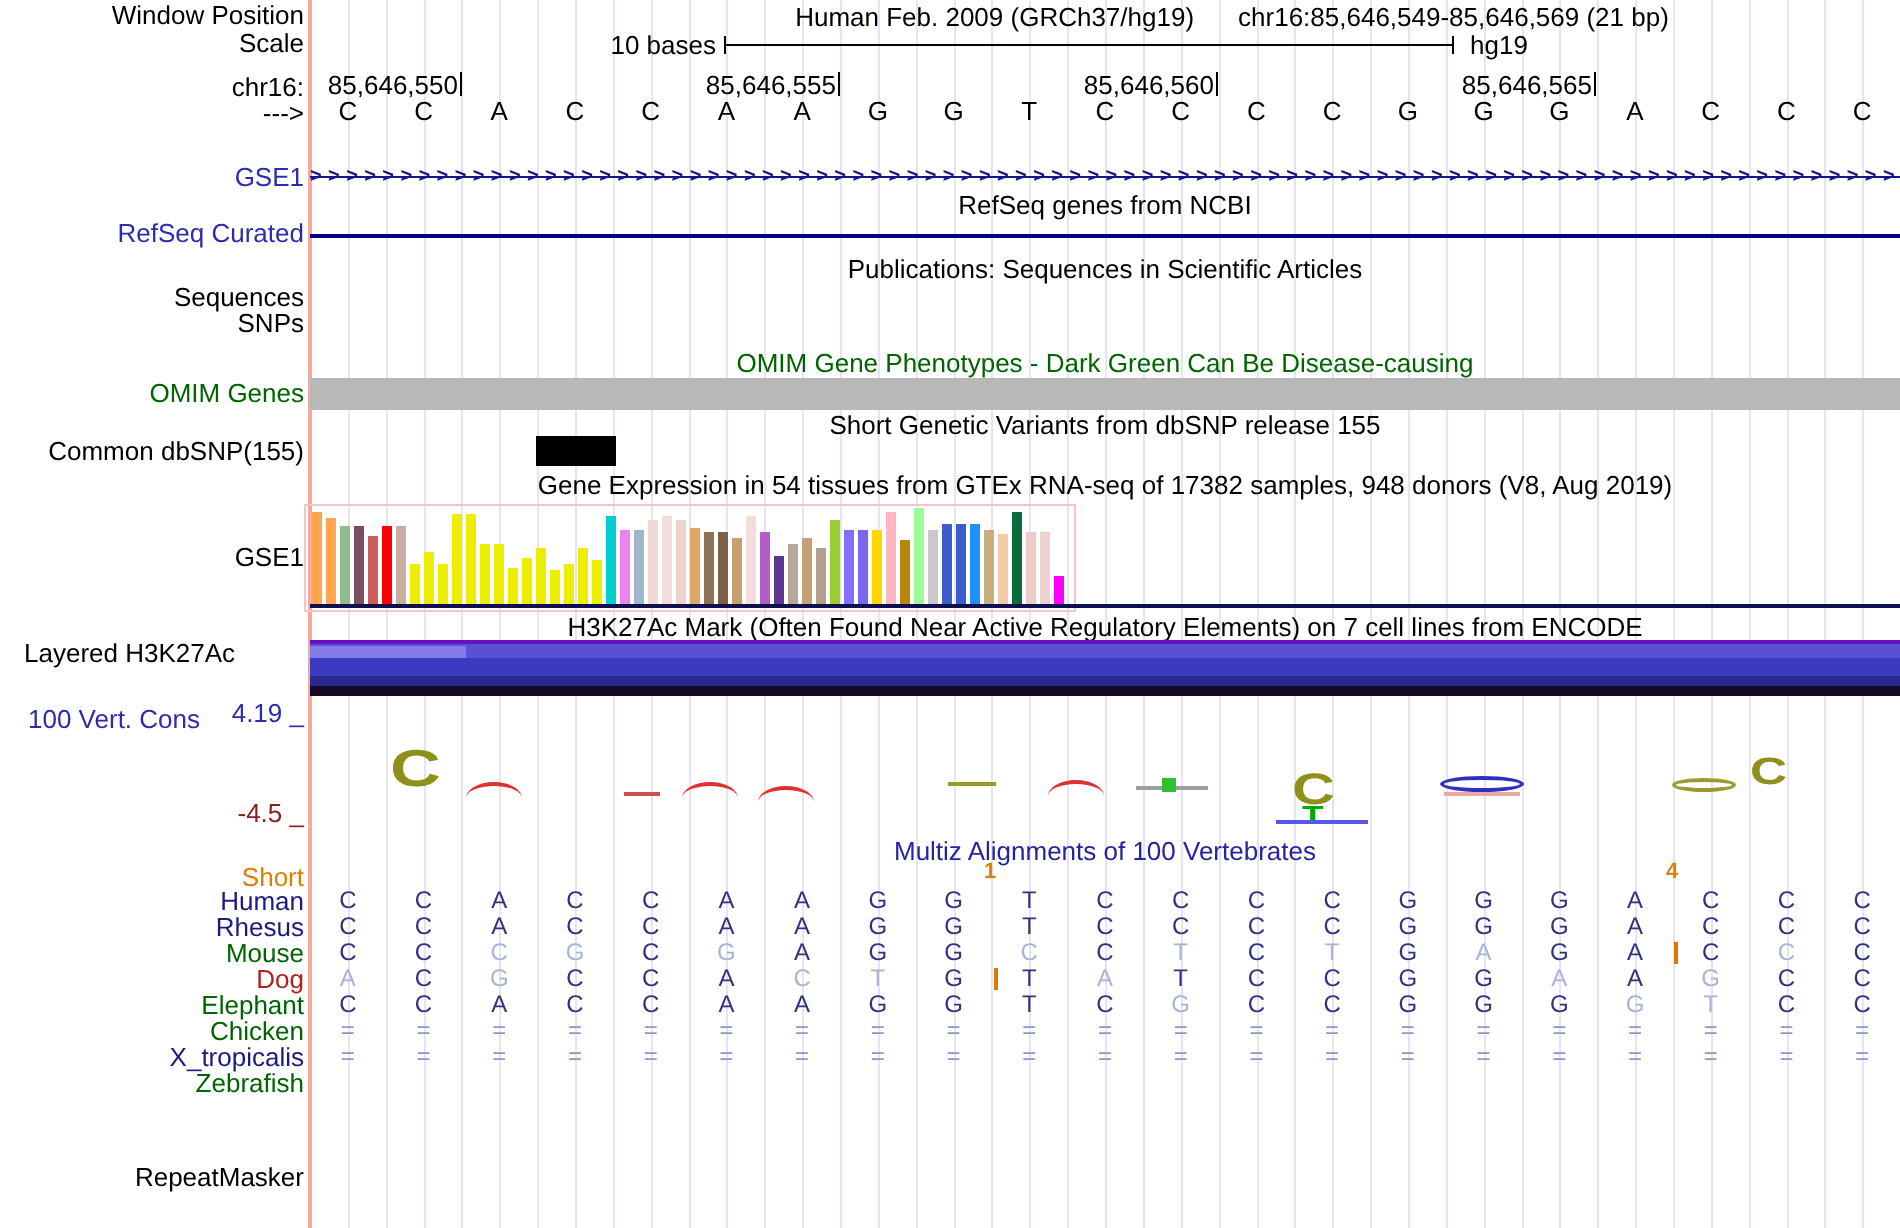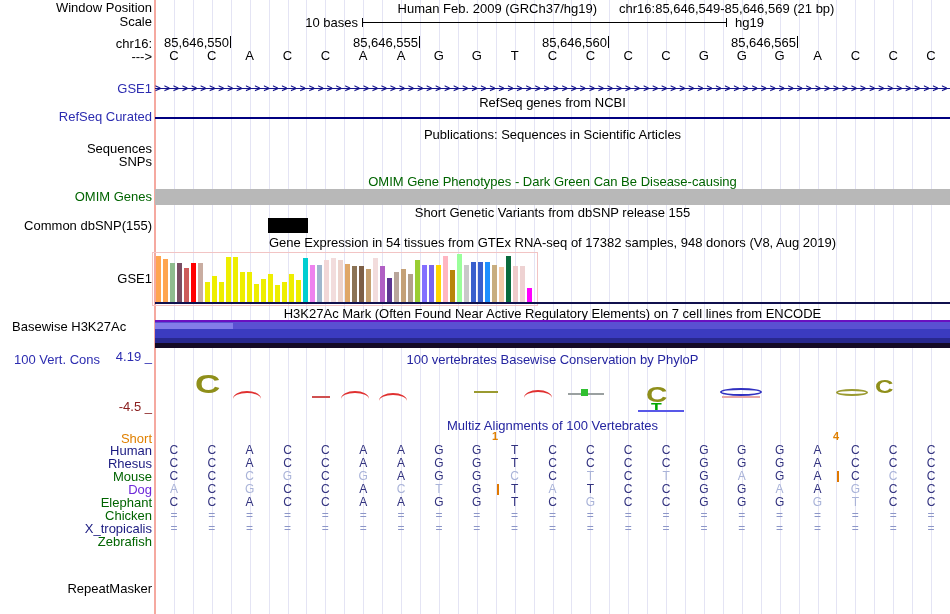--- a/index.html
+++ b/index.html
@@ -162,33 +162,32 @@
       <div class="gbar" style="left: 492px; top: 265px; height: 37px; background: rgb(200, 173, 127); position: absolute;"></div>
       <div class="gbar" style="left: 499px; top: 267px; height: 35px; background: rgb(245, 203, 167); position: absolute;"></div>
       <div class="gbar" style="left: 506px; top: 256px; height: 46px; background: rgb(10, 107, 60); position: absolute;"></div>
       <div class="gbar" style="left: 513px; top: 266px; height: 36px; background: rgb(238, 203, 203); position: absolute;"></div>
       <div class="gbar" style="left: 520px; top: 266px; height: 36px; background: rgb(238, 210, 210); position: absolute;"></div>
       <div class="gbar" style="left: 527px; top: 288px; height: 14px; background: rgb(255, 0, 255); position: absolute;"></div>
     </div>
   <div class="hz" style="left:155px;top:302px;width:795px;height:2px;background:#10104E;"></div>
 
   <div class="title" style="top:307px;">H3K27Ac Mark (Often Found Near Active Regulatory Elements) on 7 cell lines from ENCODE</div>
-  <div class="ll-left" style="left:12px;top:320px;">Basewise H3K27Ac</div>
+  <div class="ll-left" style="left:12px;top:320px;">Layered H3K27Ac</div>
   <div>
     <div class="hz" style="left:155px;top:320px;width:795px;height:2px;background:#6A0FC0;"></div>
     <div class="hz" style="left:155px;top:322px;width:795px;height:7px;background:#5A50D2;"></div>
     <div class="hz" style="left:155px;top:323px;width:78px;height:7px;background:#837CE8;"></div>
     <div class="hz" style="left:155px;top:329px;width:122px;height:3px;background:#6A62DC;"></div>
     <div class="hz" style="left:155px;top:329px;width:795px;height:9px;background:#3B3BC0;"></div>
     <div class="hz" style="left:155px;top:338px;width:795px;height:5px;background:#28288E;"></div>
     <div class="hz" style="left:155px;top:343px;width:795px;height:5px;background:#140A26;"></div>
   </div>
 
   <div class="ll blue" style="top:350px;">4.19 _</div>
-  <div class="title navy-t" style="top:353px;">100 vertebrates Basewise Conservation by PhyloP</div>
   <div class="ll-left blue" style="left:14px;top:353px;">100 Vert. Cons</div>
   <div class="ll dred" style="top:400px;">-4.5 _</div>
   <div id="cons-glyphs">
       <div class="glyph" style="left: 195px; top: 371px; font-size: 26px; line-height: 26px; color: rgb(143, 143, 26); font-weight: bold; transform: scaleX(1.35); transform-origin: left center;">C</div>
       <div class="glyph" style="left: 233px; top: 391px; width: 28px; height: 6px; border-top: 2px solid rgb(224, 48, 48); border-radius: 50% 50% 0px 0px / 100% 100% 0px 0px;"></div>
       <div class="glyph" style="left: 312px; top: 396px; width: 18px; height: 2px; background: rgb(208, 80, 80);"></div>
       <div class="glyph" style="left: 341px; top: 391px; width: 28px; height: 6px; border-top: 2px solid rgb(224, 48, 48); border-radius: 50% 50% 0px 0px / 100% 100% 0px 0px;"></div>
       <div class="glyph" style="left: 379px; top: 393px; width: 28px; height: 6px; border-top: 2px solid rgb(224, 48, 48); border-radius: 50% 50% 0px 0px / 100% 100% 0px 0px;"></div>
       <div class="glyph" style="left: 474px; top: 391px; width: 24px; height: 2px; background: rgb(154, 154, 48);"></div>
       <div class="glyph" style="left: 524px; top: 390px; width: 28px; height: 6px; border-top: 2px solid rgb(224, 48, 48); border-radius: 50% 50% 0px 0px / 100% 100% 0px 0px;"></div>
@@ -267,21 +266,21 @@
       <div class="aletter a-light" style="left: 571.429px; top: 470px; width: 37.8571px;">T</div>
       <div class="aletter a-dark" style="left: 609.286px; top: 470px; width: 37.8571px;">C</div>
       <div class="aletter a-light" style="left: 647.143px; top: 470px; width: 37.8571px;">T</div>
       <div class="aletter a-dark" style="left: 685px; top: 470px; width: 37.8571px;">G</div>
       <div class="aletter a-light" style="left: 722.857px; top: 470px; width: 37.8571px;">A</div>
       <div class="aletter a-dark" style="left: 760.714px; top: 470px; width: 37.8571px;">G</div>
       <div class="aletter a-dark" style="left: 798.571px; top: 470px; width: 37.8571px;">A</div>
       <div class="aletter a-dark" style="left: 836.429px; top: 470px; width: 37.8571px;">C</div>
       <div class="aletter a-light" style="left: 874.286px; top: 470px; width: 37.8571px;">C</div>
       <div class="aletter a-dark" style="left: 912.143px; top: 470px; width: 37.8571px;">C</div>
-      <div class="ll" style="top: 483px; color: #6d28d9;">Dog</div>
+      <div class="ll" style="top: 483px; color: #b91c1c;">Dog</div>
       <div class="aletter a-light" style="left: 155px; top: 483px; width: 37.8571px;">A</div>
       <div class="aletter a-dark" style="left: 192.857px; top: 483px; width: 37.8571px;">C</div>
       <div class="aletter a-light" style="left: 230.714px; top: 483px; width: 37.8571px;">G</div>
       <div class="aletter a-dark" style="left: 268.571px; top: 483px; width: 37.8571px;">C</div>
       <div class="aletter a-dark" style="left: 306.429px; top: 483px; width: 37.8571px;">C</div>
       <div class="aletter a-dark" style="left: 344.286px; top: 483px; width: 37.8571px;">A</div>
       <div class="aletter a-light" style="left: 382.143px; top: 483px; width: 37.8571px;">C</div>
       <div class="aletter a-light" style="left: 420px; top: 483px; width: 37.8571px;">T</div>
       <div class="aletter a-dark" style="left: 457.857px; top: 483px; width: 37.8571px;">G</div>
       <div class="aletter a-dark" style="left: 495.714px; top: 483px; width: 37.8571px;">T</div>

